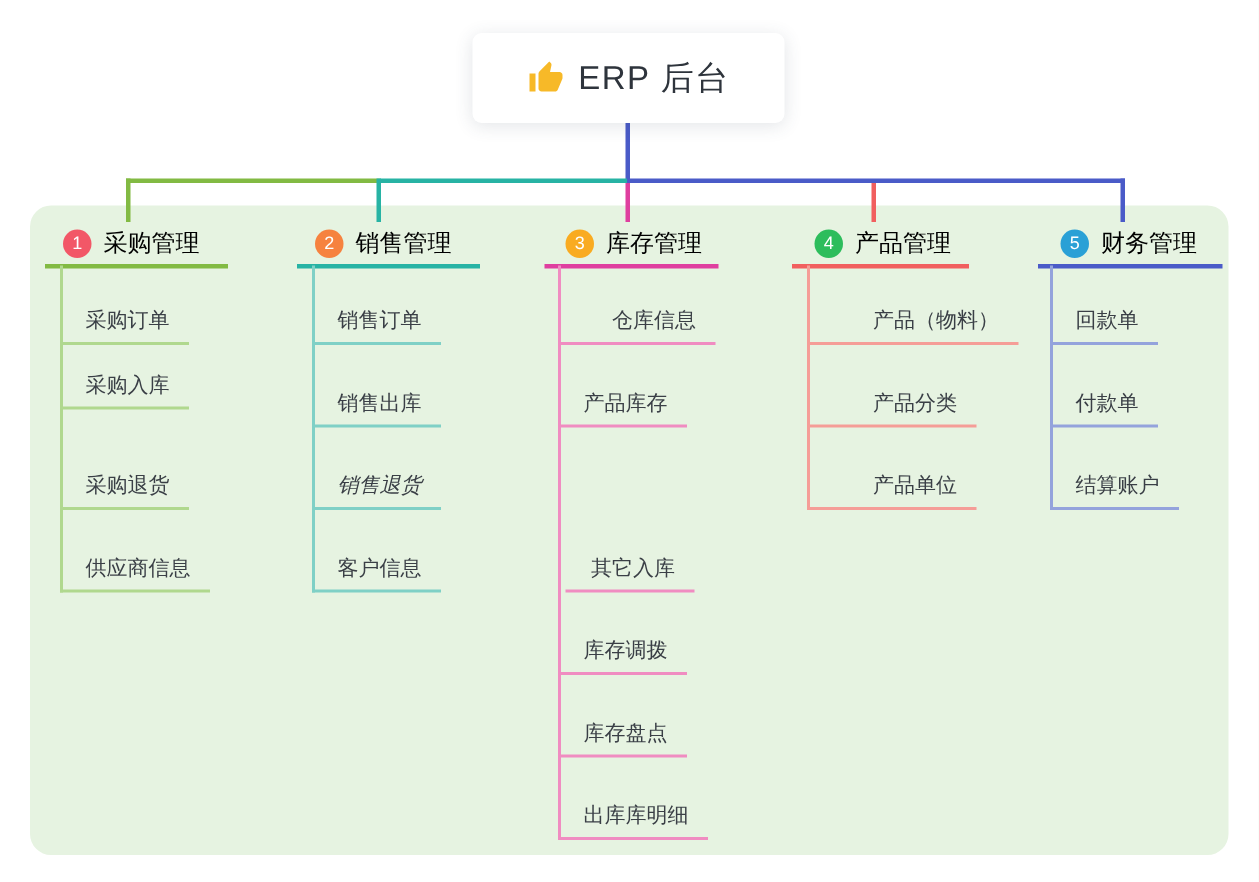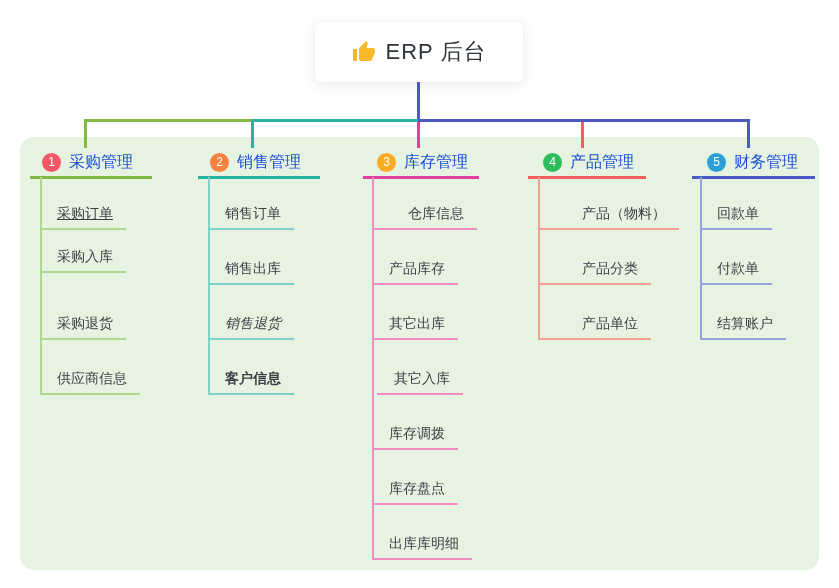--- a/index.html
+++ b/index.html
@@ -38,21 +38,21 @@
   
   .branch-header{
     position:absolute;top:151px;height:22px;
     display:flex;align-items:center;gap:8px;z-index:3;
   }
   .badge{
     width:19px;height:19px;border-radius:50%;flex:0 0 19px;
     display:flex;align-items:center;justify-content:center;
     color:#fff;font-size:12px;line-height:1;
   }
-  .branch-title{font-size:16px;color:#1d4ed8;white-space:nowrap;}
+  .branch-title{font-size:16px;color:#000000;white-space:nowrap;}
   .h-underline{position:absolute;top:176px;height:3px;}
   .v-branch{position:absolute;width:2px;top:177px;}
   
   .item{
     position:absolute;height:20px;line-height:20px;
     font-size:14px;color:#3a3f46;white-space:nowrap;
     padding:0 13px 5px 17px;border-bottom:2px solid transparent;
   }
   
   .c1 .badge{background:#f25767;} .c1 .h-underline{background:#82ba43;}
@@ -94,49 +94,48 @@
   <div class="line drop drop-5"></div>
 
   <div class="c1">
     <div class="branch-header" style="left:42px;">
       <span class="badge">1</span>
       <span class="branch-title">采购管理</span>
     </div>
     <div class="h-underline" style="left:30px;width:122px;"></div>
   </div>
   <div class="v-branch c1-line" style="left:40px;height:218px;"></div>
-  <div class="item c1-item" style="left:40px;top:203px;text-decoration:underline;">采购订单</div>
+  <div class="item c1-item" style="left:40px;top:203px;">采购订单</div>
   <div class="item c1-item" style="left:40px;top:246px;">采购入库</div>
   <div class="item c1-item" style="left:40px;top:368px;">供应商信息</div>
   <div class="item c1-item" style="left:40px;top:313px;">采购退货</div>
 
   <div class="c2">
     <div class="branch-header" style="left:210px;">
       <span class="badge">2</span>
       <span class="branch-title">销售管理</span>
     </div>
     <div class="h-underline" style="left:198px;width:122px;"></div>
   </div>
   <div class="v-branch c2-line" style="left:208px;height:218px;"></div>
   <div class="item c2-item" style="left:208px;top:203px;">销售订单</div>
   <div class="item c2-item" style="left:208px;top:258px;">销售出库</div>
   <div class="item c2-item" style="left:208px;top:313px;font-style:italic;">销售退货</div>
-  <div class="item c2-item" style="left:208px;top:368px;font-weight:bold;">客户信息</div>
+  <div class="item c2-item" style="left:208px;top:368px;">客户信息</div>
 
   <div class="c3">
     <div class="branch-header" style="left:377px;">
       <span class="badge">3</span>
       <span class="branch-title">库存管理</span>
     </div>
     <div class="h-underline" style="left:363px;width:116px;"></div>
   </div>
   <div class="v-branch c3-line" style="left:372px;height:383px;"></div>
   <div class="item c3-item" style="left:372px;top:203px;padding-left:36px;">仓库信息</div>
   <div class="item c3-item" style="left:372px;top:258px;">产品库存</div>
-  <div class="item c3-item" style="left:372px;top:313px;">其它出库</div>
   <div class="item c3-item" style="left:377px;top:368px;">其它入库</div>
   <div class="item c3-item" style="left:372px;top:423px;">库存调拨</div>
   <div class="item c3-item" style="left:372px;top:478px;">库存盘点</div>
   <div class="item c3-item" style="left:372px;top:533px;">出库库明细</div>
 
   <div class="c4">
     <div class="branch-header" style="left:543px;">
       <span class="badge">4</span>
       <span class="branch-title">产品管理</span>
     </div>

